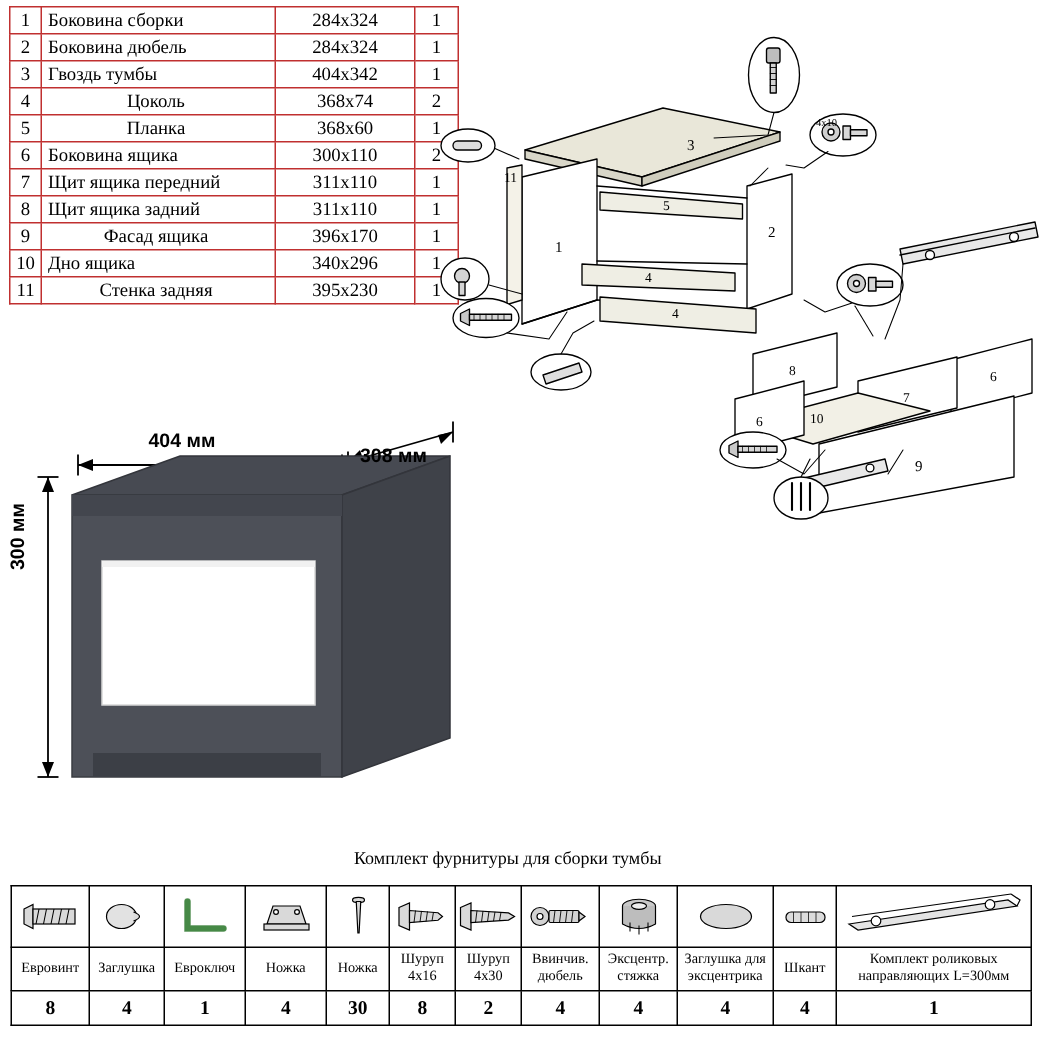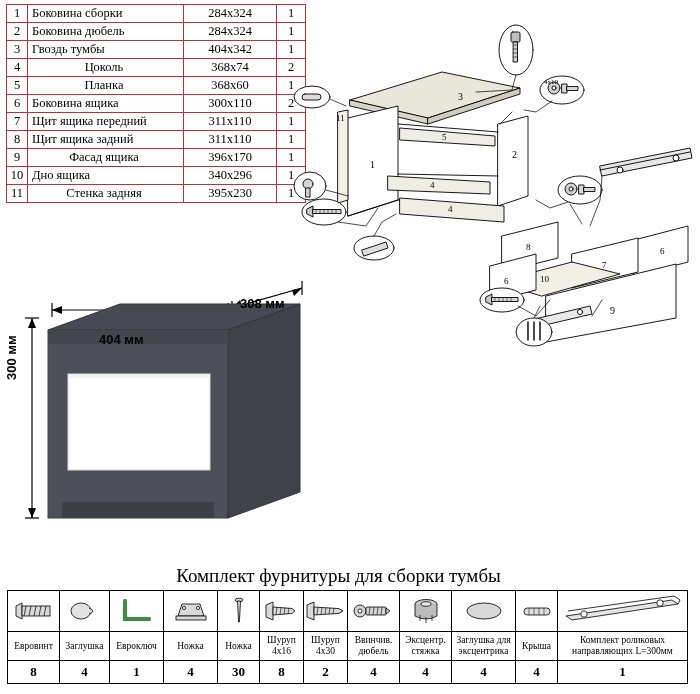--- a/index.html
+++ b/index.html
@@ -71,39 +71,39 @@
     width: 380px;
     height: 290px;
   }
   .dim-label {
     position: absolute;
     font-family: "Liberation Sans", sans-serif;
     font-weight: bold;
     font-size: 13px;
     color: #000;
   }
-  .dim-label.w404 { left: 99px; top: 286px; margin-top: 46px; }
+  .dim-label.w404 { left: 99px; top: 286px; }
   .dim-label.w346 { left: 240px; top: 296px; }
   .dim-label.h300 {
     left: 4px;
     top: 380px;
     transform: rotate(-90deg);
     transform-origin: left top;
     white-space: nowrap;
   }
 
   
   .hw-title {
     position: absolute;
     left: 0;
     top: 565px;
     width: 677px;
     text-align: center;
     font-family: "Liberation Serif", serif;
-    font-size: 19px;
+    font-size: 12px;
     color: #000;
   }
 
   
   .hw-table {
     position: absolute;
     left: 7px;
     top: 590px;
     border-collapse: collapse;
     table-layout: fixed;
@@ -558,21 +558,21 @@
       <td>Евровинт</td>
       <td>Заглушка</td>
       <td>Евроключ</td>
       <td>Ножка</td>
       <td>Ножка</td>
       <td>Шуруп<br>4х16</td>
       <td>Шуруп<br>4х30</td>
       <td>Ввинчив.<br>дюбель</td>
       <td>Эксцентр.<br>стяжка</td>
       <td>Заглушка для<br>эксцентрика</td>
-      <td>Крыша</td>
+      <td>Шкант</td>
       <td>Комплект роликовых<br>направляющих L=300мм</td>
     </tr>
     <tr class="counts">
       <td>8</td>
       <td>4</td>
       <td>1</td>
       <td>4</td>
       <td>30</td>
       <td>8</td>
       <td>2</td>

